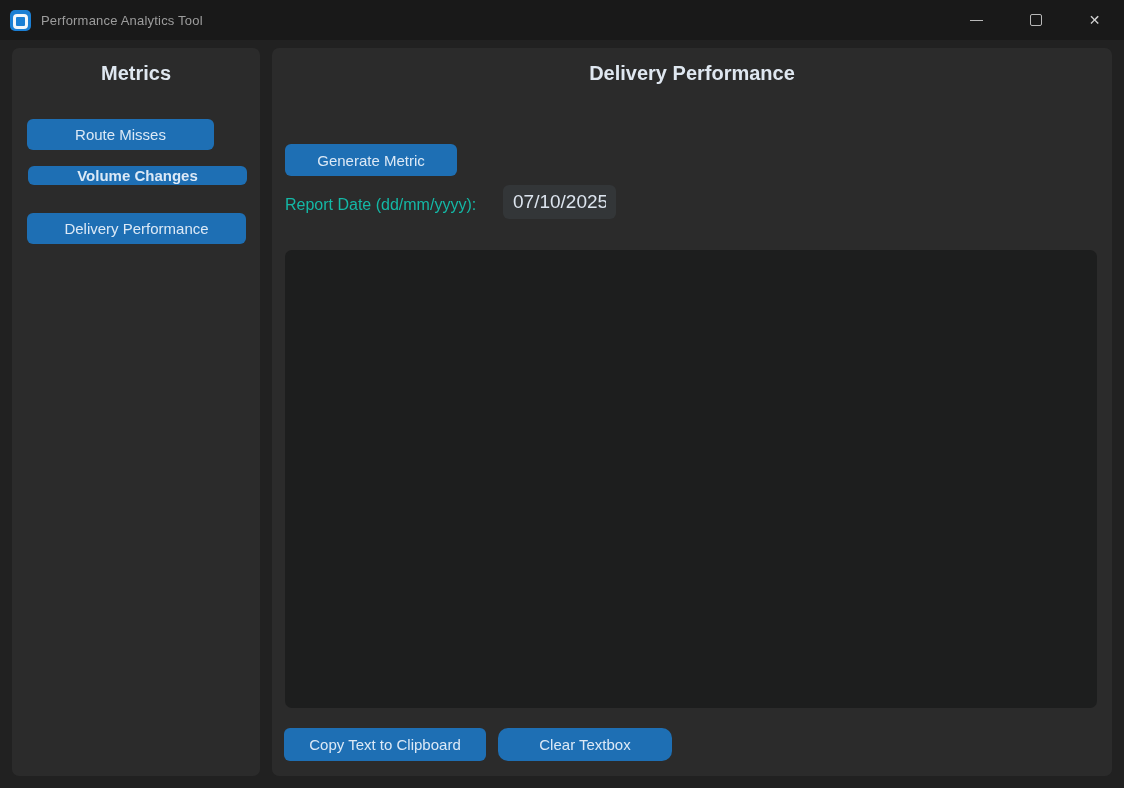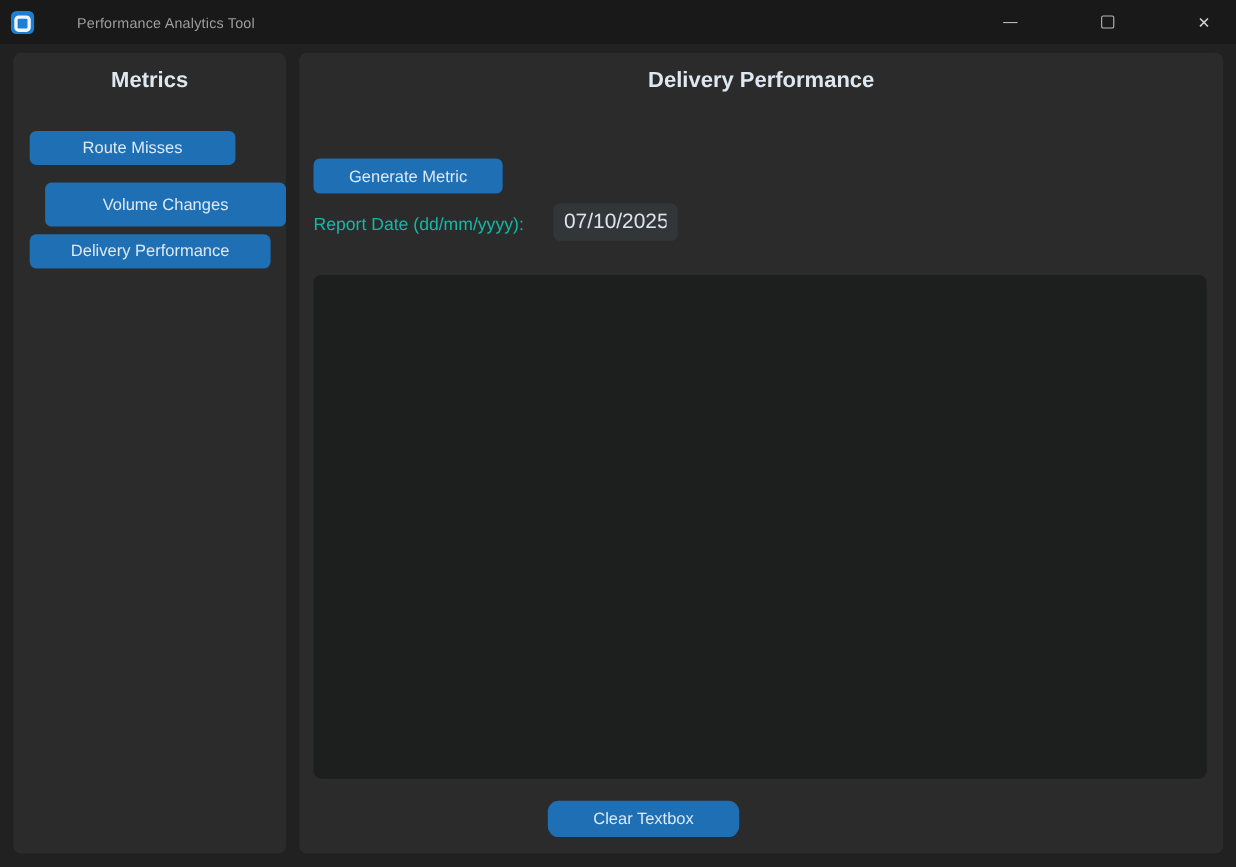--- a/index.html
+++ b/index.html
@@ -1,15 +1,15 @@
 <!DOCTYPE html>
 <html><head>
 <meta charset="utf-8">
 <style>
-  * { margin: 0; padding: 0; box-sizing: border-box; gap: 29px; }
+  * { margin: 0; padding: 0; box-sizing: border-box; }
   html, body { width: 1124px; height: 788px; overflow: hidden; }
   body {
     background: #212121;
     font-family: "Liberation Sans", sans-serif;
     color: #dce4ee;
     position: relative;
   }
 
   
   .titlebar {
@@ -59,21 +59,21 @@
     position: absolute;
     background: #1e6fb4; color: #dce9f6;
     border: none; border-radius: 6px;
     font-family: "Liberation Sans", sans-serif;
     font-size: 15px; font-weight: 400;
     display: flex; align-items: center; justify-content: center;
     cursor: pointer;
   }
 
   .sidebar .btn-1 { left: 15px; top: 71px;  width: 187px; height: 31px; }
-  .sidebar .btn-2 { left: 29px; top: 118px; width: 219px; height: 40px; }
+  .sidebar .btn-2 { left: 16px; top: 118px; width: 219px; height: 19px; font-weight: bold; }
   .sidebar .btn-3 { left: 15px; top: 165px; width: 219px; height: 31px; }
 
   .main .generate-btn { left: 13px; top: 70px; width: 172px; height: 32px; margin-top: 26px; }
   .main .copy-btn     { left: 12px; top: 680px; width: 202px; height: 33px; }
   .main .clear-btn    { left: 226px; top: 680px; width: 174px; height: 33px; border-radius: 10px; }
 
   
   .report-label {
     position: absolute; left: 13px; top: 148px;
     font-size: 16px; color: #14b8a6;
@@ -126,14 +126,15 @@
 <div class="panel main">
   <div class="panel-heading">Delivery Performance</div>
 
   <button class="ctk-btn generate-btn">Generate Metric</button>
 
   <div class="report-label">Report Date (dd/mm/yyyy):</div>
   <input class="date-entry" type="text" value="07/10/2025" style="">
 
   <textarea class="output-textbox" value="" style=""></textarea>
 
+  <button class="ctk-btn copy-btn">Copy Text to Clipboard</button>
   <button class="ctk-btn clear-btn">Clear Textbox</button>
 </div>
 
 </body></html>

